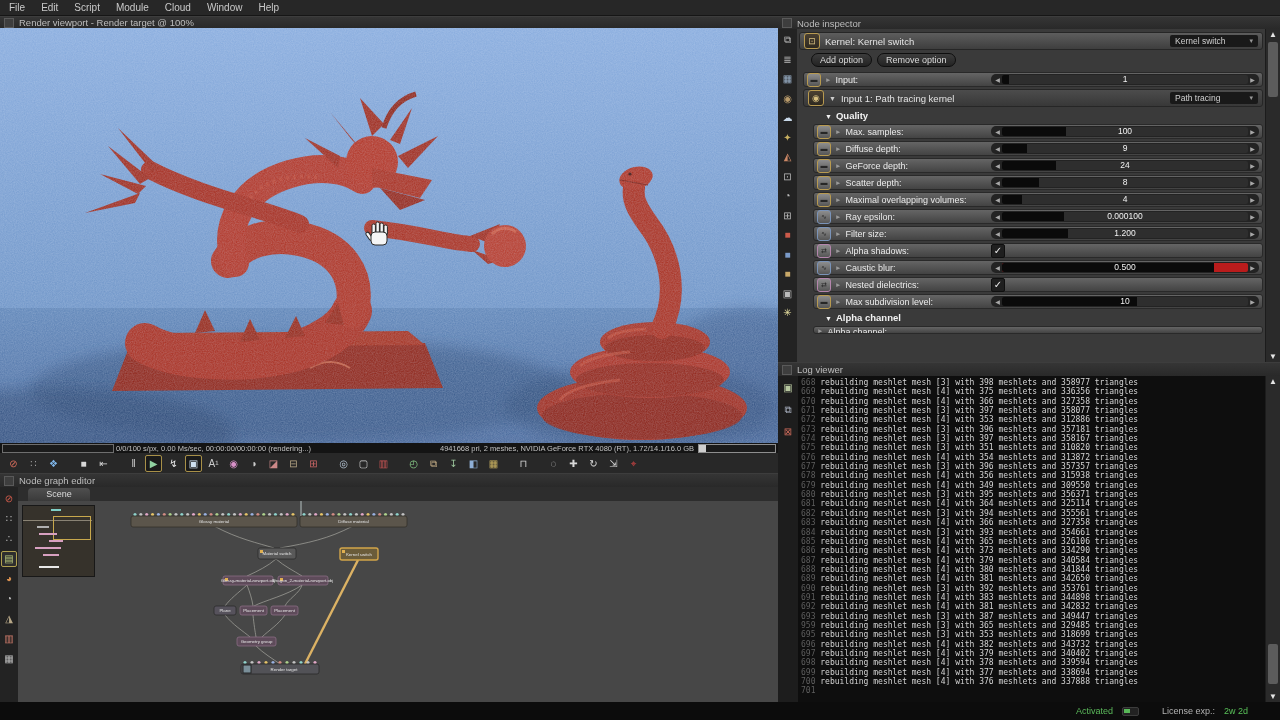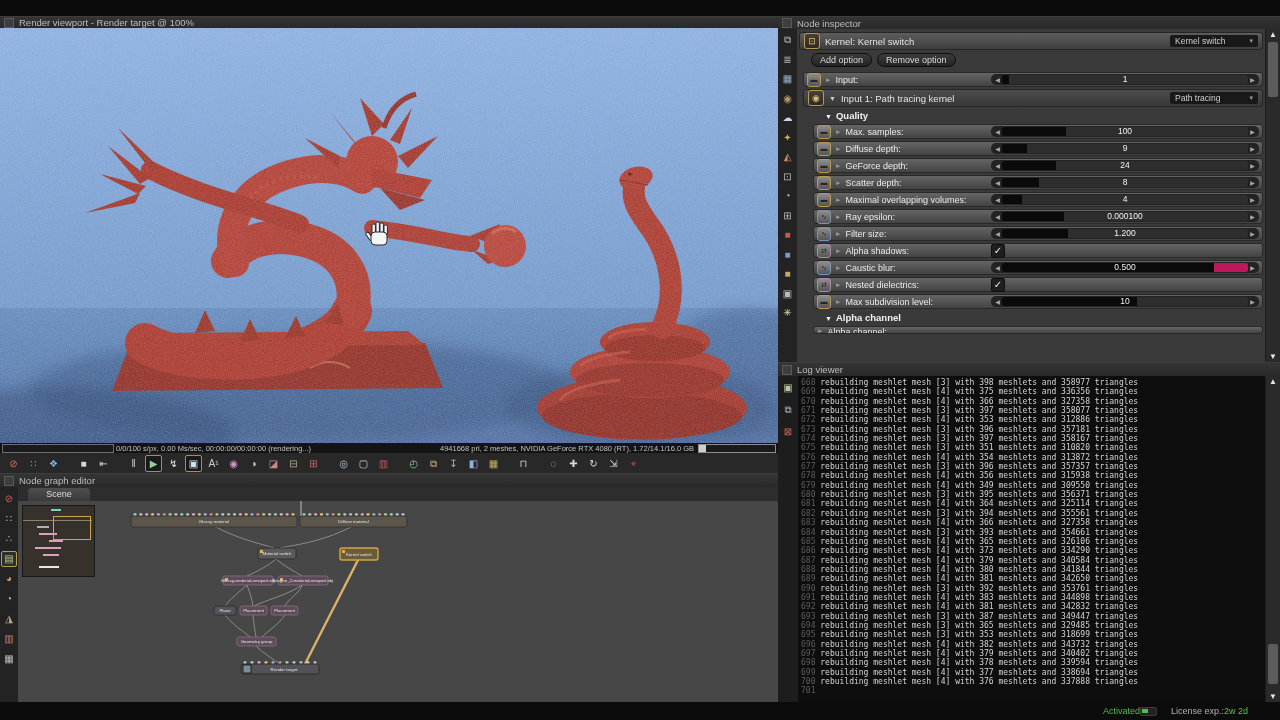--- a/index.html
+++ b/index.html
@@ -84,52 +84,61 @@
   .pin-int{border:1px solid #b89a50;}
   .pin-float{border:1px solid #7a93b8;}
   .pin-bool{border:1px solid #b586ad;}
   .exp{color:#9a9a9a;font-size:6.5px;flex:0 0 auto;}
   .plabel{white-space:nowrap;text-align:right;}
   .sctl{margin-left:auto;width:268px;display:flex;align-items:center;flex:0 0 auto;}
   .slider{position:relative;width:100%;height:11px;background:#232323;border-radius:5px;
     display:flex;align-items:center;padding:0 2px;box-sizing:border-box;}
   .sarr{width:9px;text-align:center;color:#a8a8a8;font-size:6px;flex:0 0 auto;}
   .strack{position:relative;flex:1;height:9px;background:#2e2e2e;border-radius:2px;overflow:hidden;}
-  .strack.light{background:#be185d;}
+  .strack.light{background:#b91c1c;}
   .sfill{position:absolute;left:0;top:0;bottom:0;background:#0a0a0a;}
   .sval{position:absolute;left:0;right:0;text-align:center;font-size:8.5px;color:#f2f2f2;line-height:9px;}
   .checkbox{width:12px;height:12px;background:#1f1f1f;border:1px solid #0f0f0f;border-radius:2px;
     color:#ececec;font-size:10px;line-height:11px;text-align:center;flex:0 0 auto;}
   .section-title{font-size:9.5px;font-weight:bold;color:#f2f2f2;margin:3px 0 3px 26px;}
   .st-caret{font-size:7px;margin-right:4px;}
 
   
   #lv-titlebar{left:778px;top:362px;width:502px;height:14px;}
   #lv-body{position:absolute;left:778px;top:376px;width:502px;height:326px;background:#0e0e0e;overflow:hidden;}
   #lv-strip{position:absolute;left:0;top:0;width:20px;height:326px;background:#1d1d1d;
     display:flex;flex-direction:column;align-items:center;padding-top:4px;gap:6px;box-sizing:border-box;}
   #lv-log{position:absolute;left:23px;top:2px;right:15px;bottom:0;margin:0;
     font-family:"DejaVu Sans Mono",monospace;font-size:8px;line-height:9.35px;color:#d4d4d4;white-space:pre;}
   .lnum{color:#5e5e5e;}
 
   
   #footer{position:absolute;left:0;top:702px;width:1280px;height:18px;background:#0c0c0c;
-    display:flex;align-items:center;justify-content:flex-end;gap:0;padding-right:32px;
+    display:flex;align-items:center;justify-content:flex-end;gap:9px;padding-right:32px;
     font-size:9px;box-sizing:border-box;}
   #act-label{color:#5ab85a;}
   #act-toggle{width:15px;height:7px;background:#222;border:1px solid #3c3c3c;border-radius:2px;position:relative;}
   #act-toggle::after{content:"";position:absolute;left:1px;top:1px;width:6px;height:4px;background:#58b858;}
   #lic-label{color:#b2b2b2;margin-left:14px;}
   #lic-value{color:#58c058;}
 </style>
 </head>
 <body>
 
 <div id="app">
 
+  <div id="menubar">
+      <span class="menu-item">File</span>
+      <span class="menu-item">Edit</span>
+      <span class="menu-item">Script</span>
+      <span class="menu-item">Module</span>
+      <span class="menu-item">Cloud</span>
+      <span class="menu-item">Window</span>
+      <span class="menu-item">Help</span>
+    </div>
 
   <div id="vp-titlebar" class="titlebar">
     <span class="handle"></span>
     <span>Render viewport - Render target @ 100%</span>
   </div>
 
   <div id="vp-canvas">
     <svg width="778" height="415" viewBox="0 0 778 415">
       <defs>
         <linearGradient id="sky" x1="0" y1="0" x2="0" y2="1">
@@ -644,21 +653,21 @@
 <span class="lnum">684</span> rebuilding meshlet mesh [3] with 393 meshlets and 354661 triangles
 <span class="lnum">685</span> rebuilding meshlet mesh [4] with 365 meshlets and 326106 triangles
 <span class="lnum">686</span> rebuilding meshlet mesh [4] with 373 meshlets and 334290 triangles
 <span class="lnum">687</span> rebuilding meshlet mesh [4] with 379 meshlets and 340584 triangles
 <span class="lnum">688</span> rebuilding meshlet mesh [4] with 380 meshlets and 341844 triangles
 <span class="lnum">689</span> rebuilding meshlet mesh [4] with 381 meshlets and 342650 triangles
 <span class="lnum">690</span> rebuilding meshlet mesh [3] with 392 meshlets and 353761 triangles
 <span class="lnum">691</span> rebuilding meshlet mesh [4] with 383 meshlets and 344898 triangles
 <span class="lnum">692</span> rebuilding meshlet mesh [4] with 381 meshlets and 342832 triangles
 <span class="lnum">693</span> rebuilding meshlet mesh [3] with 387 meshlets and 349447 triangles
-<span class="lnum">694</span> rebuilding meshlet mesh [3] with 365 meshlets and 329485 triangles
+<span class="lnum">959</span> rebuilding meshlet mesh [3] with 365 meshlets and 329485 triangles
 <span class="lnum">695</span> rebuilding meshlet mesh [3] with 353 meshlets and 318699 triangles
 <span class="lnum">696</span> rebuilding meshlet mesh [4] with 382 meshlets and 343732 triangles
 <span class="lnum">697</span> rebuilding meshlet mesh [4] with 379 meshlets and 340402 triangles
 <span class="lnum">698</span> rebuilding meshlet mesh [4] with 378 meshlets and 339594 triangles
 <span class="lnum">699</span> rebuilding meshlet mesh [4] with 377 meshlets and 338694 triangles
 <span class="lnum">700</span> rebuilding meshlet mesh [4] with 376 meshlets and 337888 triangles
 <span class="lnum">701</span></pre>
     <div class="vscroll">
       <div class="vs-arrow" style="top:0">▲</div>
       <div class="vs-thumb" style="top:268px;height:40px"></div>

